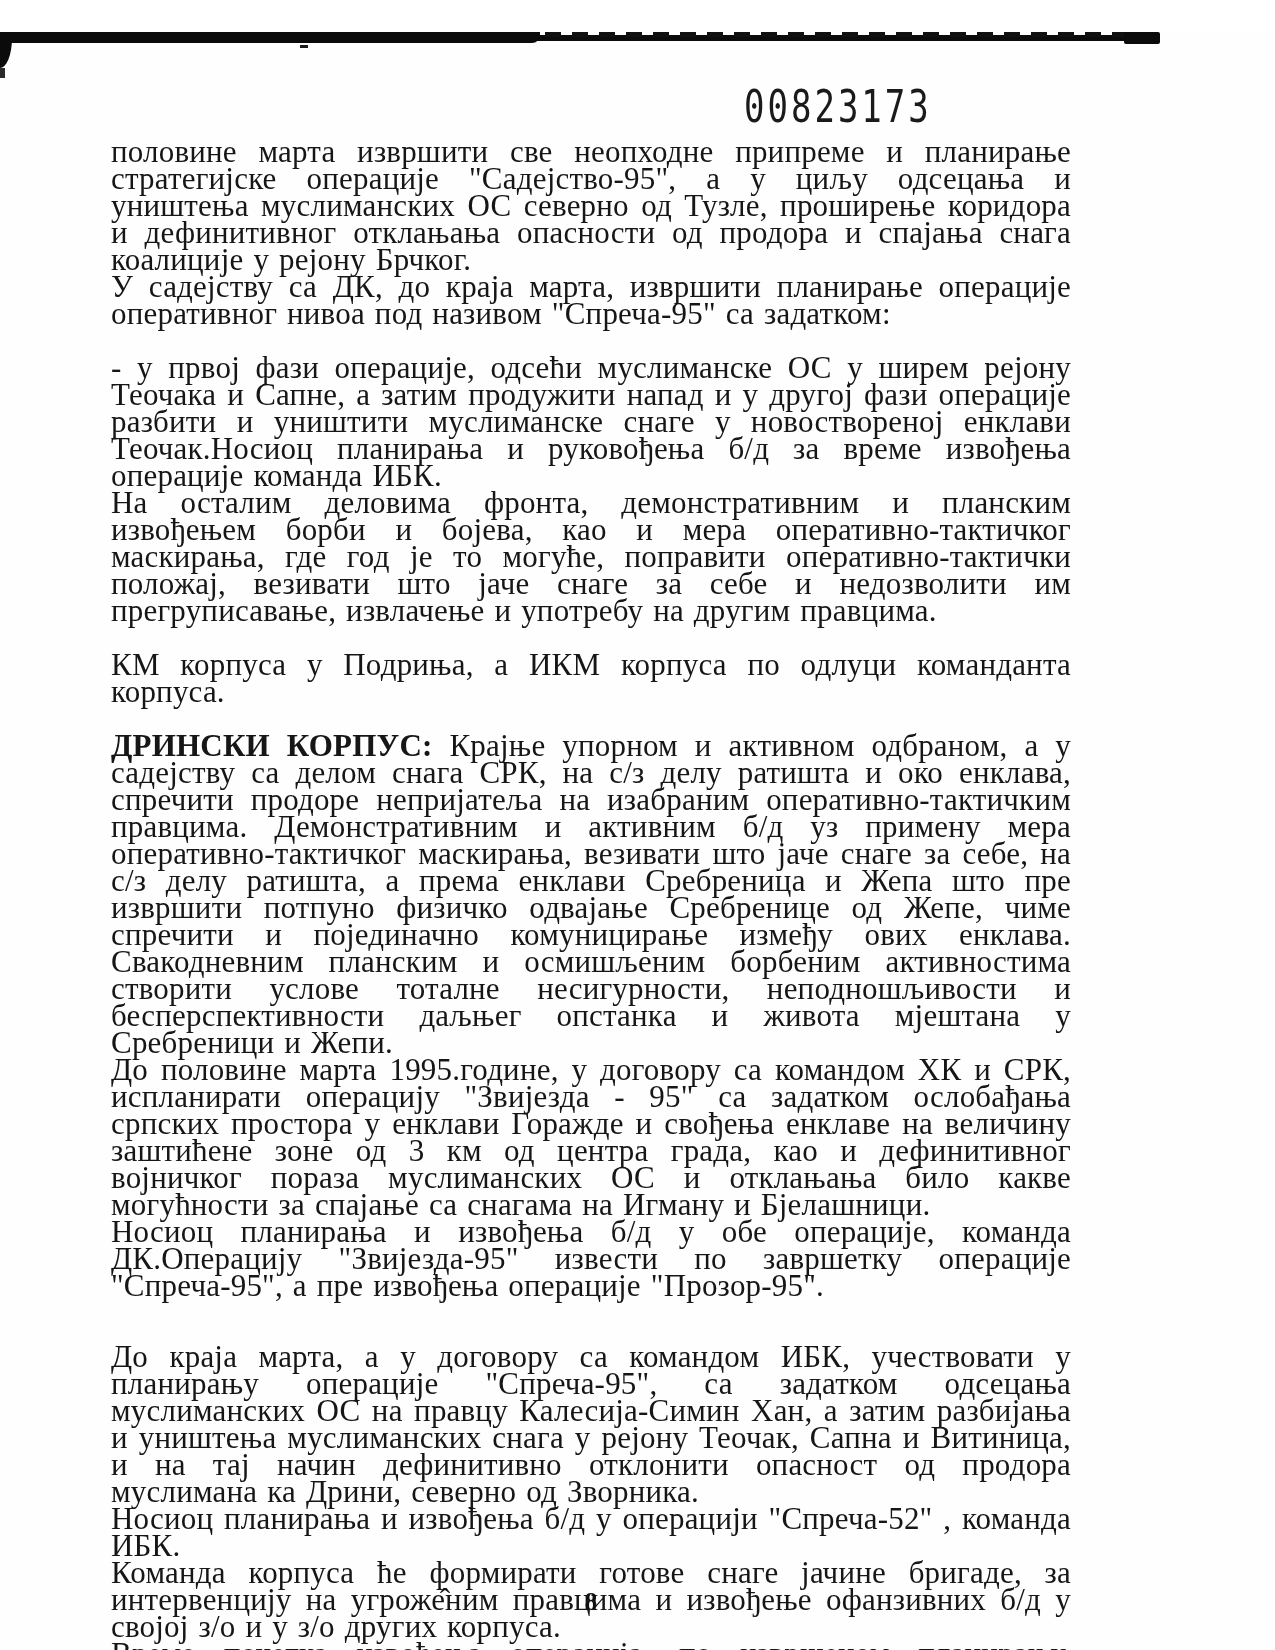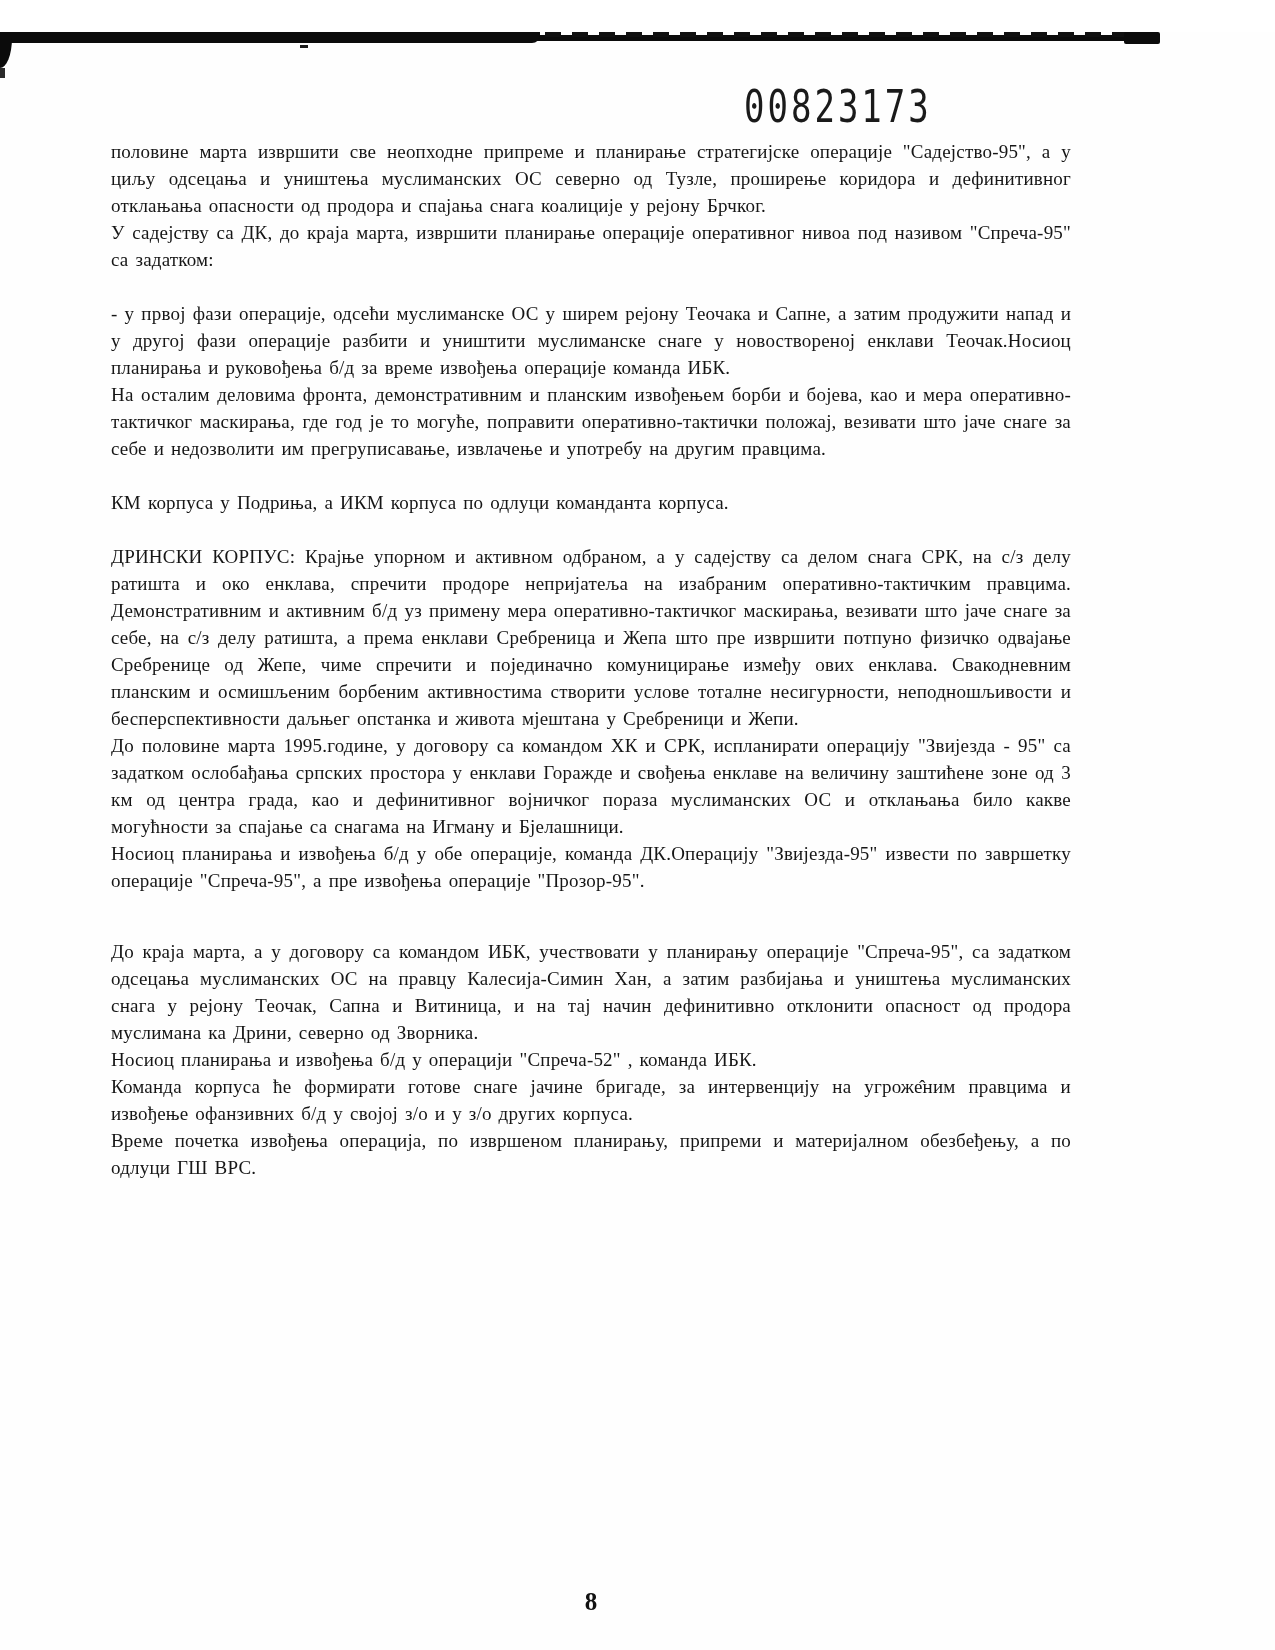--- a/index.html
+++ b/index.html
@@ -43,28 +43,28 @@
   
   .textblock {
     position: absolute;
     left: 111px;
     top: 106px;
     width: 960px;
   }
   .textblock p {
     margin: 0;
     text-align: justify;
-    font-size: 19px;
+    font-size: 31px;
     line-height: 27px;
     letter-spacing: 0.2px;
     word-spacing: 2px;
   }
   .gap    { margin-top: 27px !important; }
   .gap-lg { margin-top: 44px !important; }
-  .lead   { font-weight: 400; }
+  .lead   { font-weight: 700; }
 
   
   .pagenum {
     position: absolute;
     left: 111px;
     top: 1556px;
     width: 960px;
     text-align: center;
     font-size: 25px;
     font-weight: 700;

